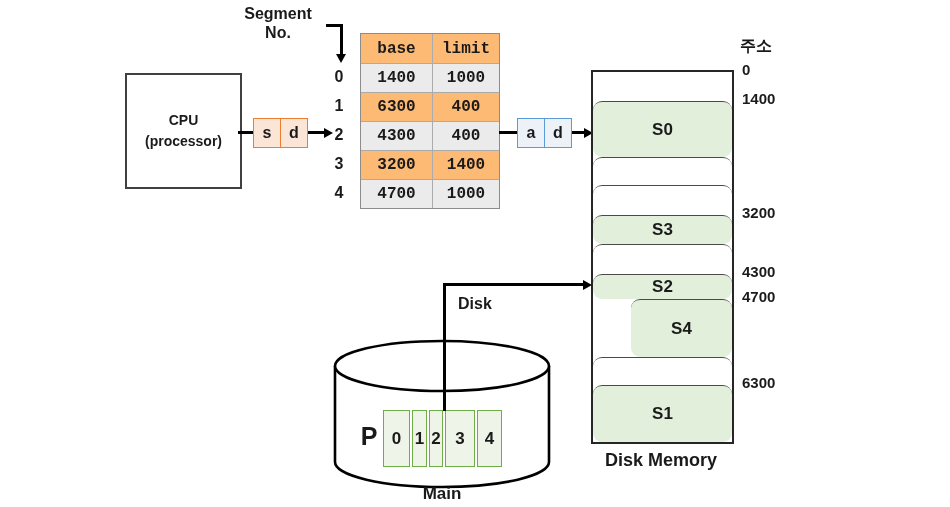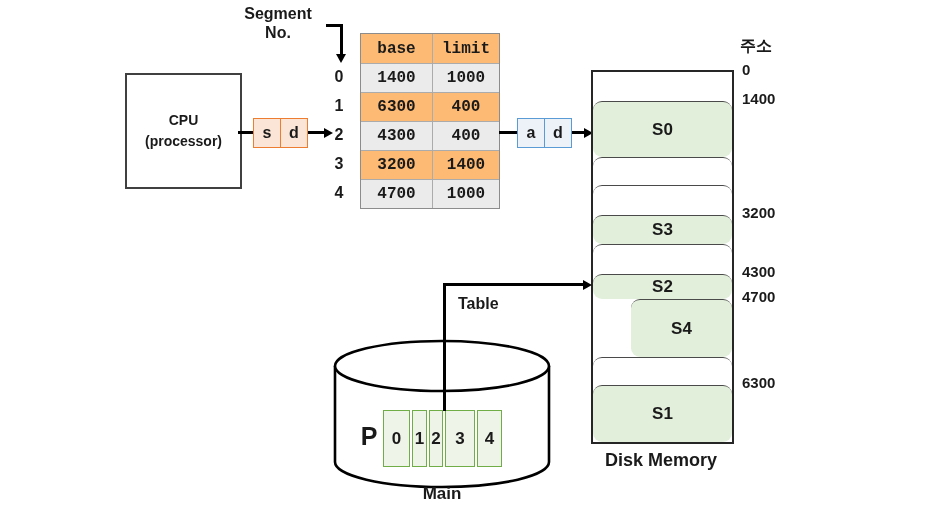--- a/index.html
+++ b/index.html
@@ -152,21 +152,21 @@
       <div class="mrow green" style="height: 58px; margin-left: 38px;">S4</div>
       <div class="mrow" style="height: 28px;"></div>
       <div class="mrow green" style="height: 57px;">S1</div>
     </div>
   <div class="abs addr-header abs" style="position:absolute;">주소</div>
   <div class="abs mem-caption">Disk Memory</div>
 
   <div class="hline" style="left:443px;top:283px;width:142px;"></div>
   <div class="arrow-right" style="left:583px;top:280px;"></div>
   <div class="vline" style="left:443px;top:283px;height:128px;z-index:3;"></div>
-  <div class="abs load-label">Table</div>
+  <div class="abs load-label">Disk</div>
 
   <svg class="abs disk-svg" width="220" height="154" viewBox="0 0 220 154">
     <path d="M 3 28 L 3 124 A 107 25 0 0 0 217 124 L 217 28" fill="#ffffff" stroke="#000000" stroke-width="2.6"></path>
     <ellipse cx="110" cy="28" rx="107" ry="25" fill="#ffffff" stroke="#000000" stroke-width="2.6"></ellipse>
   </svg>
 
   <div class="abs p-label">P</div>
   <div class="abs disk-cells">
       <div class="dcell" style="width: 27px;">0</div>
       <div class="dcell" style="width: 15px;">1</div>

